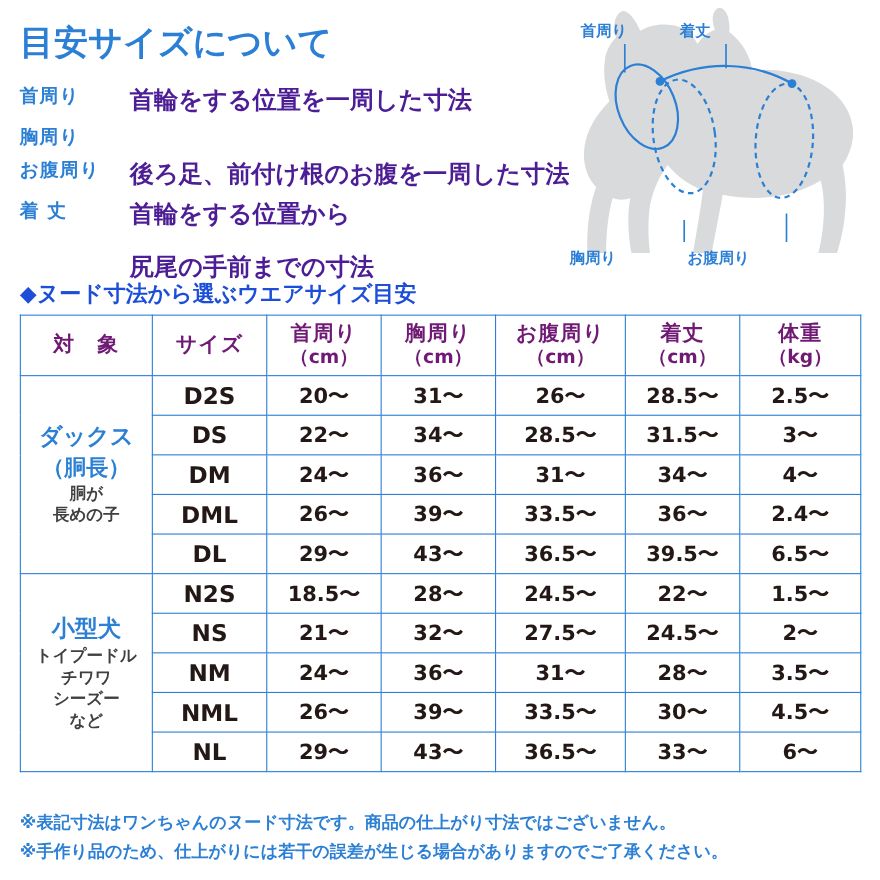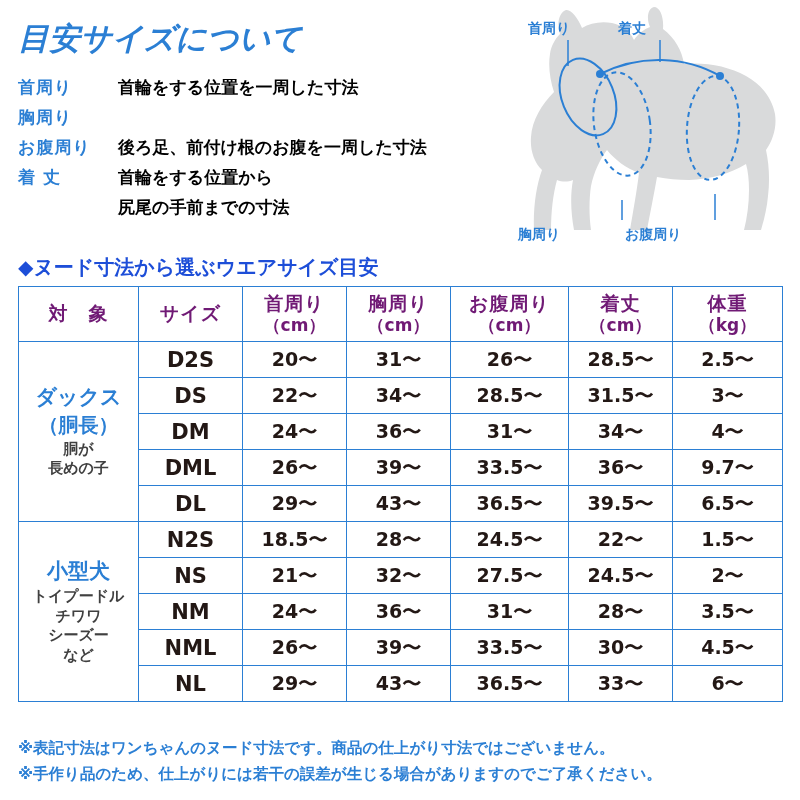--- a/index.html
+++ b/index.html
@@ -24,21 +24,20 @@
   
   .main-title {
     position: absolute;
     left: 18px;
     top: 18px;
     font-size: 31px;
     font-weight: bold;
     color: #2b7fd4;
     letter-spacing: 0px;
     white-space: nowrap;
-    font-style: italic;
   }
 
   
   .def-list {
     position: absolute;
     left: 18px;
     top: 76px;
     width: 470px;
   }
   .def-row {
@@ -49,28 +48,28 @@
   .def-term {
     color: #2b7fd4;
     font-size: 17px;
     font-weight: bold;
     width: 100px;
     flex: 0 0 100px;
     white-space: nowrap;
     letter-spacing: 1px;
   }
   .def-desc {
-    color: #000000;
-    font-size: 17px;
+    color: #4c1d95;
+    font-size: 22px;
     font-weight: bold;
     white-space: nowrap;
   }
   .def-desc .line2 {
     display: block;
-    margin-top: 7px;
+    margin-top: 18px;
   }
 
   
   .illus {
     position: absolute;
     left: 470px;
     top: 4px;
     width: 325px;
     height: 248px;
   }
@@ -350,21 +349,21 @@
         <td class="num">31〜</td>
         <td class="num">34〜</td>
         <td class="num">4〜</td>
       </tr>
       <tr>
         <td class="sizename">DML</td>
         <td class="num">26〜</td>
         <td class="num">39〜</td>
         <td class="num">33.5〜</td>
         <td class="num">36〜</td>
-        <td class="num">9.7〜</td>
+        <td class="num">2.4〜</td>
       </tr>
       <tr>
         <td class="sizename">DL</td>
         <td class="num">29〜</td>
         <td class="num">43〜</td>
         <td class="num">36.5〜</td>
         <td class="num">39.5〜</td>
         <td class="num">6.5〜</td>
       </tr>
 

